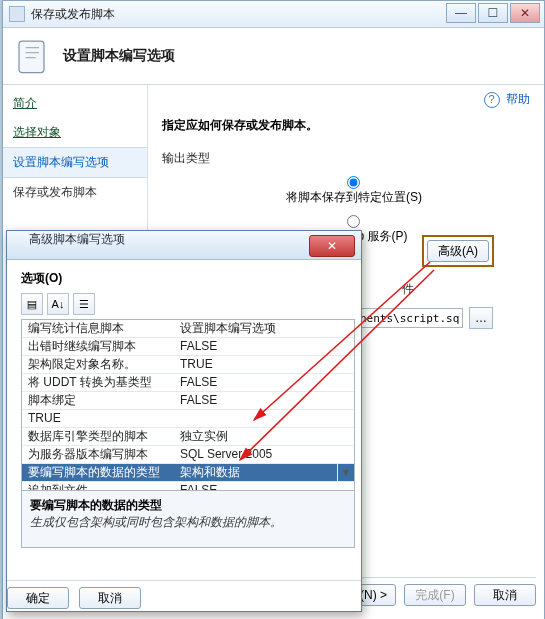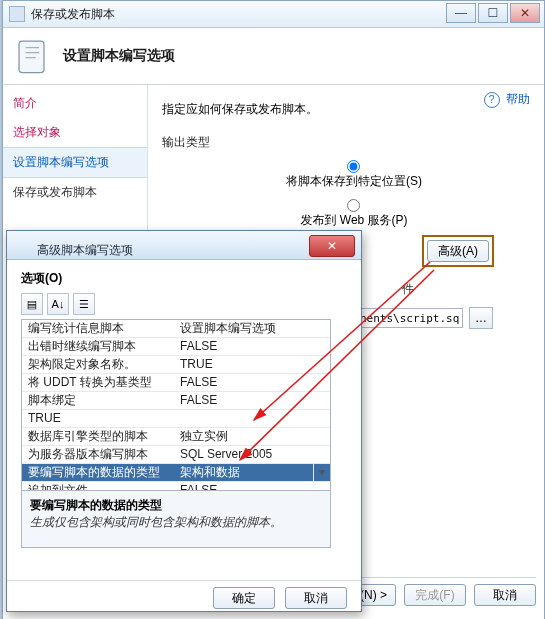--- a/index.html
+++ b/index.html
@@ -73,22 +73,23 @@
     height: 486px;
   }
   .sidebar {
     width: 144px;
     background: #fff;
     border-right: 1px solid #d8e0ea;
     padding-top: 4px;
   }
   .sidebar .nav-item {
     padding: 6px 10px;
-    color: #be185d;
+    color: #14532d;
     cursor: pointer;
+    text-decoration: underline;
   }
   .sidebar .nav-item.active {
     background: #eaf2fb;
     border-top: 1px solid #c9daee;
     border-bottom: 1px solid #c9daee;
     text-decoration: none;
     color: #0a5fbe;
   }
   .sidebar .nav-item.plain {
     color: #333;
@@ -103,21 +104,21 @@
   .help-link {
     position: absolute;
     right: 14px; top: 6px;
     color: #0a5fbe;
   }
   .help-link .q {
     display:inline-block;width:14px;height:14px;border-radius:50%;
     border:1px solid #3a7fce;color:#3a7fce;text-align:center;
     line-height:13px;font-size:11px;margin-right:3px;
   }
-  .instruction { margin-top: 8px; font-weight: normal; }
+  .instruction { margin-top: 24px; font-weight: bold; }
   .group-label { margin-top: 16px; color:#1e1e1e; }
   .radio-row { margin: 6px 0 4px 16px; display:flex;align-items:center;flex-direction:column; }
   .radio-row input { margin-right:6px; }
   
   .adv-btn-wrap {
     position: absolute;
     right: 50px; top: 234px;
     border: 2px solid #a16207;
     padding: 3px;
   }
@@ -171,36 +172,35 @@
     left: 6px; top: 230px;
     width: 354px; height: 380px;
     background: #fff;
     border: 1px solid #5f7fa6;
     box-shadow: 2px 4px 10px rgba(0,0,0,.35);
   }
   .modal-titlebar {
     height: 28px;
     background: linear-gradient(#f2f8ff,#d2e3f4);
     border-bottom:1px solid #a8bed6;
-    display:flex;align-items:flex-end;
+    display:flex;align-items:flex-start;
     padding-left:6px;
     position:relative;
-    gap:8px;
   }
   .modal-titlebar .title-text { margin-left:4px; color:#1e2a3a; }
   .modal-close {
     position:absolute; right:6px; top:4px;
     width:44px;height:20px;border-radius:3px;
     background:linear-gradient(#e98181,#c23a3a);
     border:1px solid #9f2323;
     display:flex;align-items:center;justify-content:center;
     color:#fff;cursor:pointer;
   }
   .modal-body {
-    padding: 10px 30px 10px 14px;
+    padding: 10px 6px 10px 14px;
     height: 300px;
   }
   .modal-body .opts-label { font-weight: bold; margin-bottom:6px; }
   .toolbar {
     display:flex; gap:4px; margin-bottom:4px;
   }
   .toolbar .tbtn {
     width:20px;height:20px;border:1px solid #b5c3d3;
     background:linear-gradient(#fdfdfe,#e8eef5);
     display:flex;align-items:center;justify-content:center;
@@ -237,21 +237,21 @@
   .desc-panel {
     border:1px solid #a9b8c9;border-top:none;
     padding:6px 8px;
     height: 44px;
     background:#f3f6fa;
   }
   .desc-panel .dtitle { font-weight:bold; }
   .desc-panel .dtext { color:#3a3a3a;font-style:italic; }
   .modal-footer {
     height:34px;
-    display:flex;justify-content:flex-end;align-items:center;
+    display:flex;justify-content:flex-start;align-items:center;
     gap:10px;padding-right:14px;
     border-top:1px solid #d4dde7;
   }
 
   
   .arrows-svg {
     position:absolute;
     left:0;top:0;width:545px;height:619px;
     pointer-events:none;
   }

